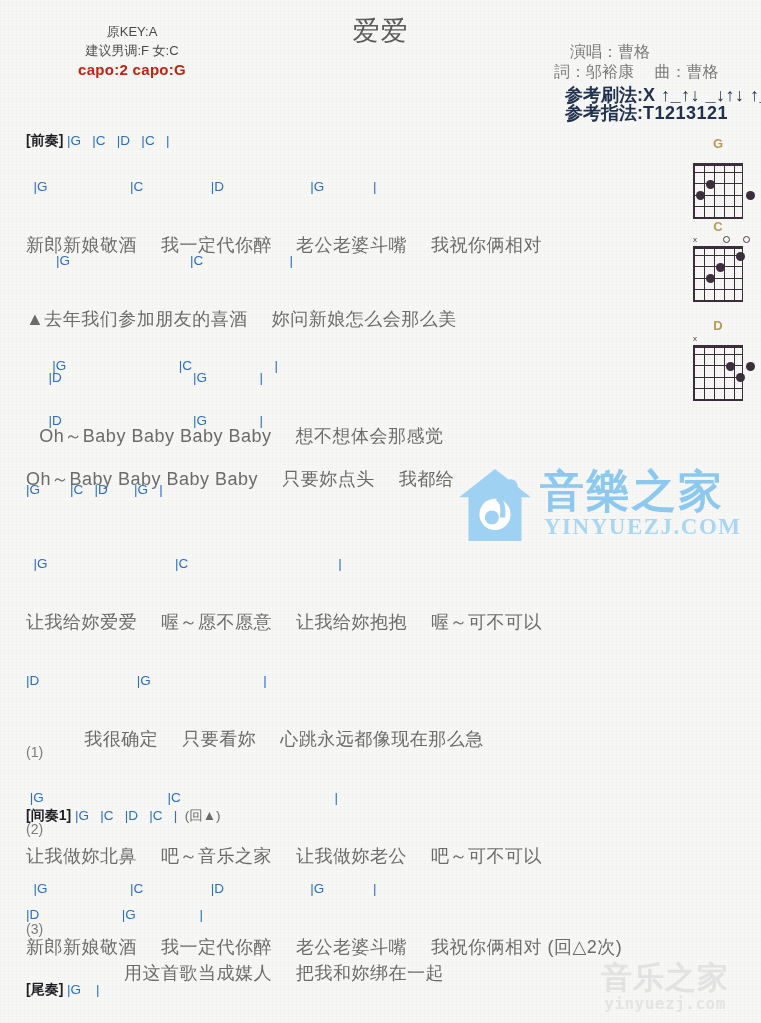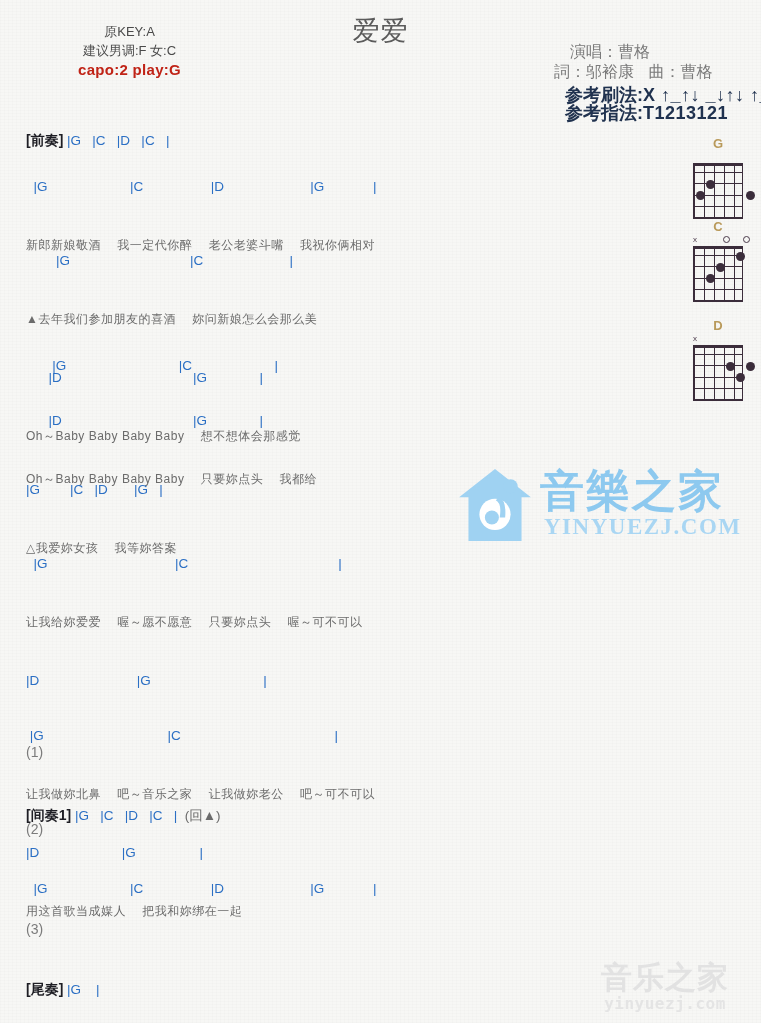--- a/index.html
+++ b/index.html
@@ -53,21 +53,21 @@
   .credits {
     position: absolute;
     right: 28px;
     top: 42px;
     text-align: left;
     font-size: 16px;
     line-height: 20px;
     color: #7a7a7a;
     width: 185px;
   }
-  .credits .line2 span + span { margin-left: 10px; }
+  .credits .line2 span + span { margin-left: 16px; }
   .patterns {
     position: absolute;
     left: 565px;
     top: 86px;
     font-size: 18px;
     line-height: 18px;
     color: #20324f;
     font-weight: bold;
     white-space: nowrap;
   }
@@ -77,26 +77,27 @@
   .block { position: absolute; left: 26px; white-space: pre; }
   .chordline {
     font-size: 13.5px;
     height: 19px;
     line-height: 19px;
     color: #2b6fc4;
     white-space: pre;
     font-family: "Liberation Sans", sans-serif;
   }
   .lyricline {
-    font-size: 12px;
+    font-size: 18px;
     height: 26px;
     line-height: 26px;
     color: #6b6b6b;
     white-space: pre;
     letter-spacing: .5px;
+    text-align: center;
   }
   .sectag {
     color: #1e1e24;
     font-weight: bold;
     font-size: 14px;
   }
   .marknum {
     position: absolute;
     left: 26px;
     font-size: 14px;
@@ -228,21 +229,21 @@
 </head>
 <body>
 
 <div class="sheet">
 
   <div class="title">爱爱</div>
 
   <div class="key-block">
     <div>原KEY:A</div>
     <div>建议男调:F 女:C</div>
-    <div class="capo">capo:2 play:G</div>
+    <div class="capo">capo:2 capo:G</div>
   </div>
 
   <div class="credits">
     <div style="padding-left:22px">演唱：曹格</div>
     <div class="line2" style="padding-left:6px">
       <span>詞：邬裕康</span>
       <span>曲：曹格</span>
     </div>
   </div>
 
@@ -268,41 +269,42 @@
   </div>
 
   <div class="block" style="top:320px">
     <div class="chordline">       |G                              |C                      |</div>
     <div class="chordline">      |D                                   |G              |</div>
     <div class="lyricline">Oh～Baby Baby Baby Baby　 只要妳点头　 我都给</div>
   </div>
 
   <div class="block" style="top:444px">
     <div class="chordline">|G        |C   |D       |G   |</div>
-    <div class="lyricline">△我爱妳女孩　 我等妳答案</div>
   </div>
 
   <div class="block" style="top:518px">
     <div class="chordline">  |G                                  |C                                        |</div>
-    <div class="lyricline">让我给妳爱爱　 喔～愿不愿意　 只要妳点头　 喔～可不可以</div>
+    <div class="lyricline">让我给妳爱爱　 喔～愿不愿意　 让我给妳抱抱　 喔～可不可以</div>
     <div class="chordline">|D                          |G                              |</div>
+    <div class="lyricline">我很确定　 只要看妳　 心跳永远都像现在那么急</div>
     <div class="chordline"> |G                                 |C                                         |</div>
     <div class="lyricline">让我做妳北鼻　 吧～音乐之家　 让我做妳老公　 吧～可不可以</div>
     <div class="chordline">|D                      |G                 |</div>
     <div class="lyricline">用这首歌当成媒人　 把我和妳绑在一起</div>
   </div>
 
   <div class="marknum" style="top:744px">(1)</div>
   <div class="block" style="top:770px">
     <div class="chordline"><span class="sectag">[间奏1]</span> <span>|G   |C   |D   |C   |</span>  <span class="tail">(回▲)</span></div>
   </div>
 
   <div class="marknum" style="top:821px">(2)</div>
   <div class="block" style="top:843px">
     <div class="chordline">  |G                      |C                  |D                       |G             |</div>
+    <div class="lyricline"><span>新郎新娘敬酒　 我一定代你醉　 老公老婆斗嘴　 我祝你俩相对</span><span class="tail"> (回△2次)</span></div>
   </div>
 
   <div class="marknum" style="top:921px">(3)</div>
   <div class="block" style="top:944px">
     <div class="chordline"><span class="sectag">[尾奏]</span> <span>|G    |</span></div>
   </div>
 
   <div class="diagram" id="dia0" style="left:681px; top:136px">
     <div class="dname">G</div>
     <div class="grid-wrap">

